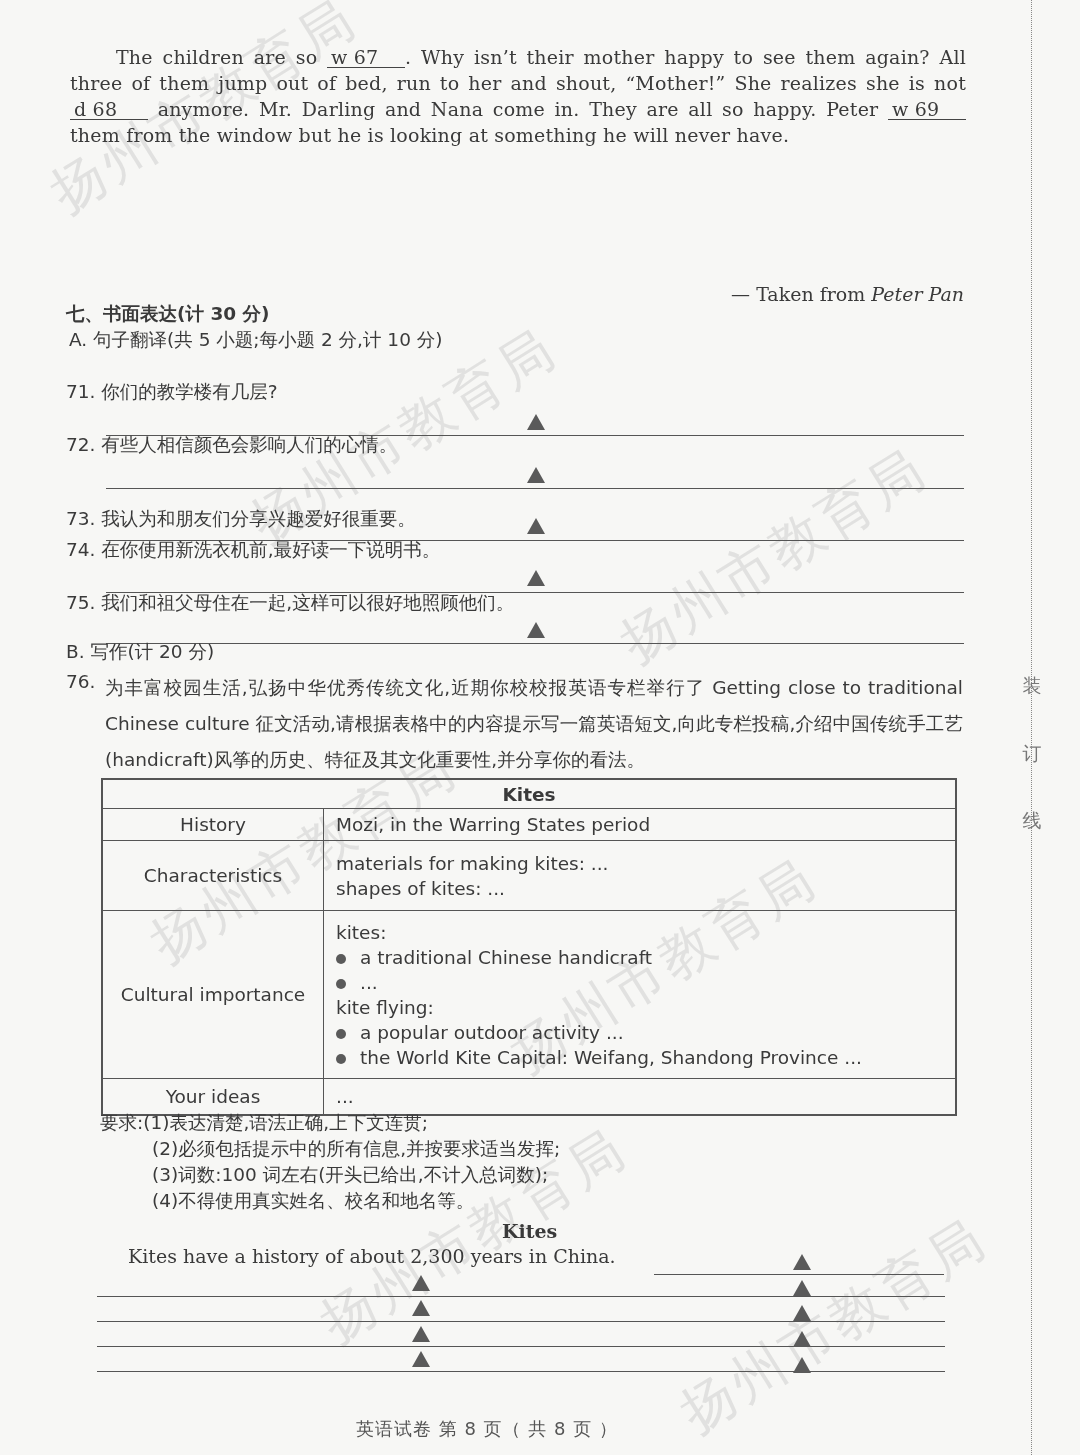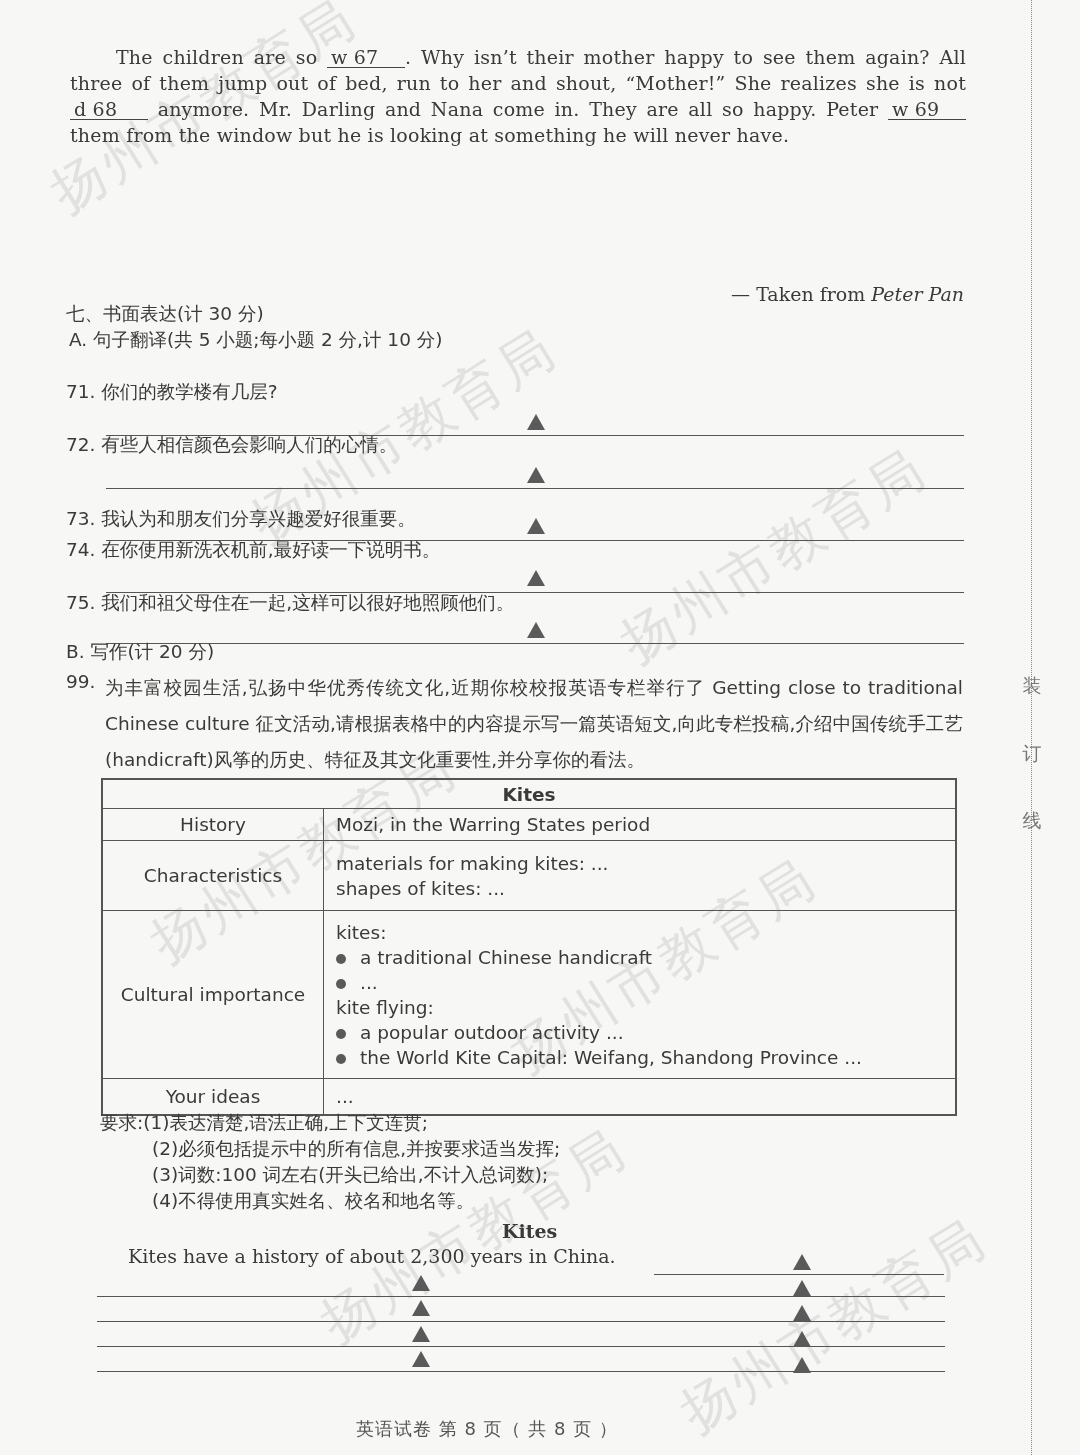--- a/index.html
+++ b/index.html
@@ -17,21 +17,21 @@
   }
   .para p { margin: 0; text-indent: 46px; }
   .blank {
     display: inline-block; border-bottom: 1.5px solid #444;
     padding: 0 4px; min-width: 70px; line-height: 20px; text-indent: 0;
   }
   .source { position: absolute; right: 116px; top: 283px; font-size: 19px; }
   .source i { font-style: italic; }
   .cn { font-family: "DejaVu Sans", "Liberation Sans", sans-serif; }
   .line-text { position: absolute; font-size: 18.5px; line-height: 24px; white-space: nowrap; }
-  .bold { font-weight: normal; }
+  .bold { font-weight: bold; }
   .ans-line { position: absolute; left: 106px; width: 858px; height: 0; border-top: 1.6px solid #555; }
   .tri {
     position: absolute; width: 0; height: 0;
     border-left: 9px solid transparent; border-right: 9px solid transparent;
     border-bottom: 16px solid #5a5a5a;
   }
   .q76 {
     position: absolute; left: 105px; top: 670px; width: 858px;
     font-size: 18.5px; line-height: 36px; text-align: justify;
   }
@@ -96,21 +96,21 @@
 
   <div class="line-text cn" style="left:66px;top:538px;"><span>74.</span> <span>在你使用新洗衣机前,最好读一下说明书。</span></div>
   <div class="tri" style="left:527px;top:570px;"></div>
   <div class="ans-line" style="top:592px;"></div>
 
   <div class="line-text cn" style="left:66px;top:591px;"><span>75.</span> <span>我们和祖父母住在一起,这样可以很好地照顾他们。</span></div>
   <div class="tri" style="left:527px;top:622px;"></div>
   <div class="ans-line" style="top:643px;"></div>
 
   <div class="line-text cn" style="left:66px;top:640px;">B. 写作(计 20 分)</div>
-  <div class="line-text cn" style="left:66px;top:670px;">99.</div>
+  <div class="line-text cn" style="left:66px;top:670px;">76.</div>
   <div class="q76 cn">为丰富校园生活,弘扬中华优秀传统文化,近期你校校报英语专栏举行了 Getting close to traditional Chinese culture 征文活动,请根据表格中的内容提示写一篇英语短文,向此专栏投稿,介绍中国传统手工艺(handicraft)风筝的历史、特征及其文化重要性,并分享你的看法。</div>
 
   <table class="kites cn">
     <tbody>
         <tr>
           <th colspan="2">Kites</th>
         </tr>
     <tr style="height:32px;">
       <td class="k">History</td>
       <td class="v">Mozi, in the Warring States period</td>

